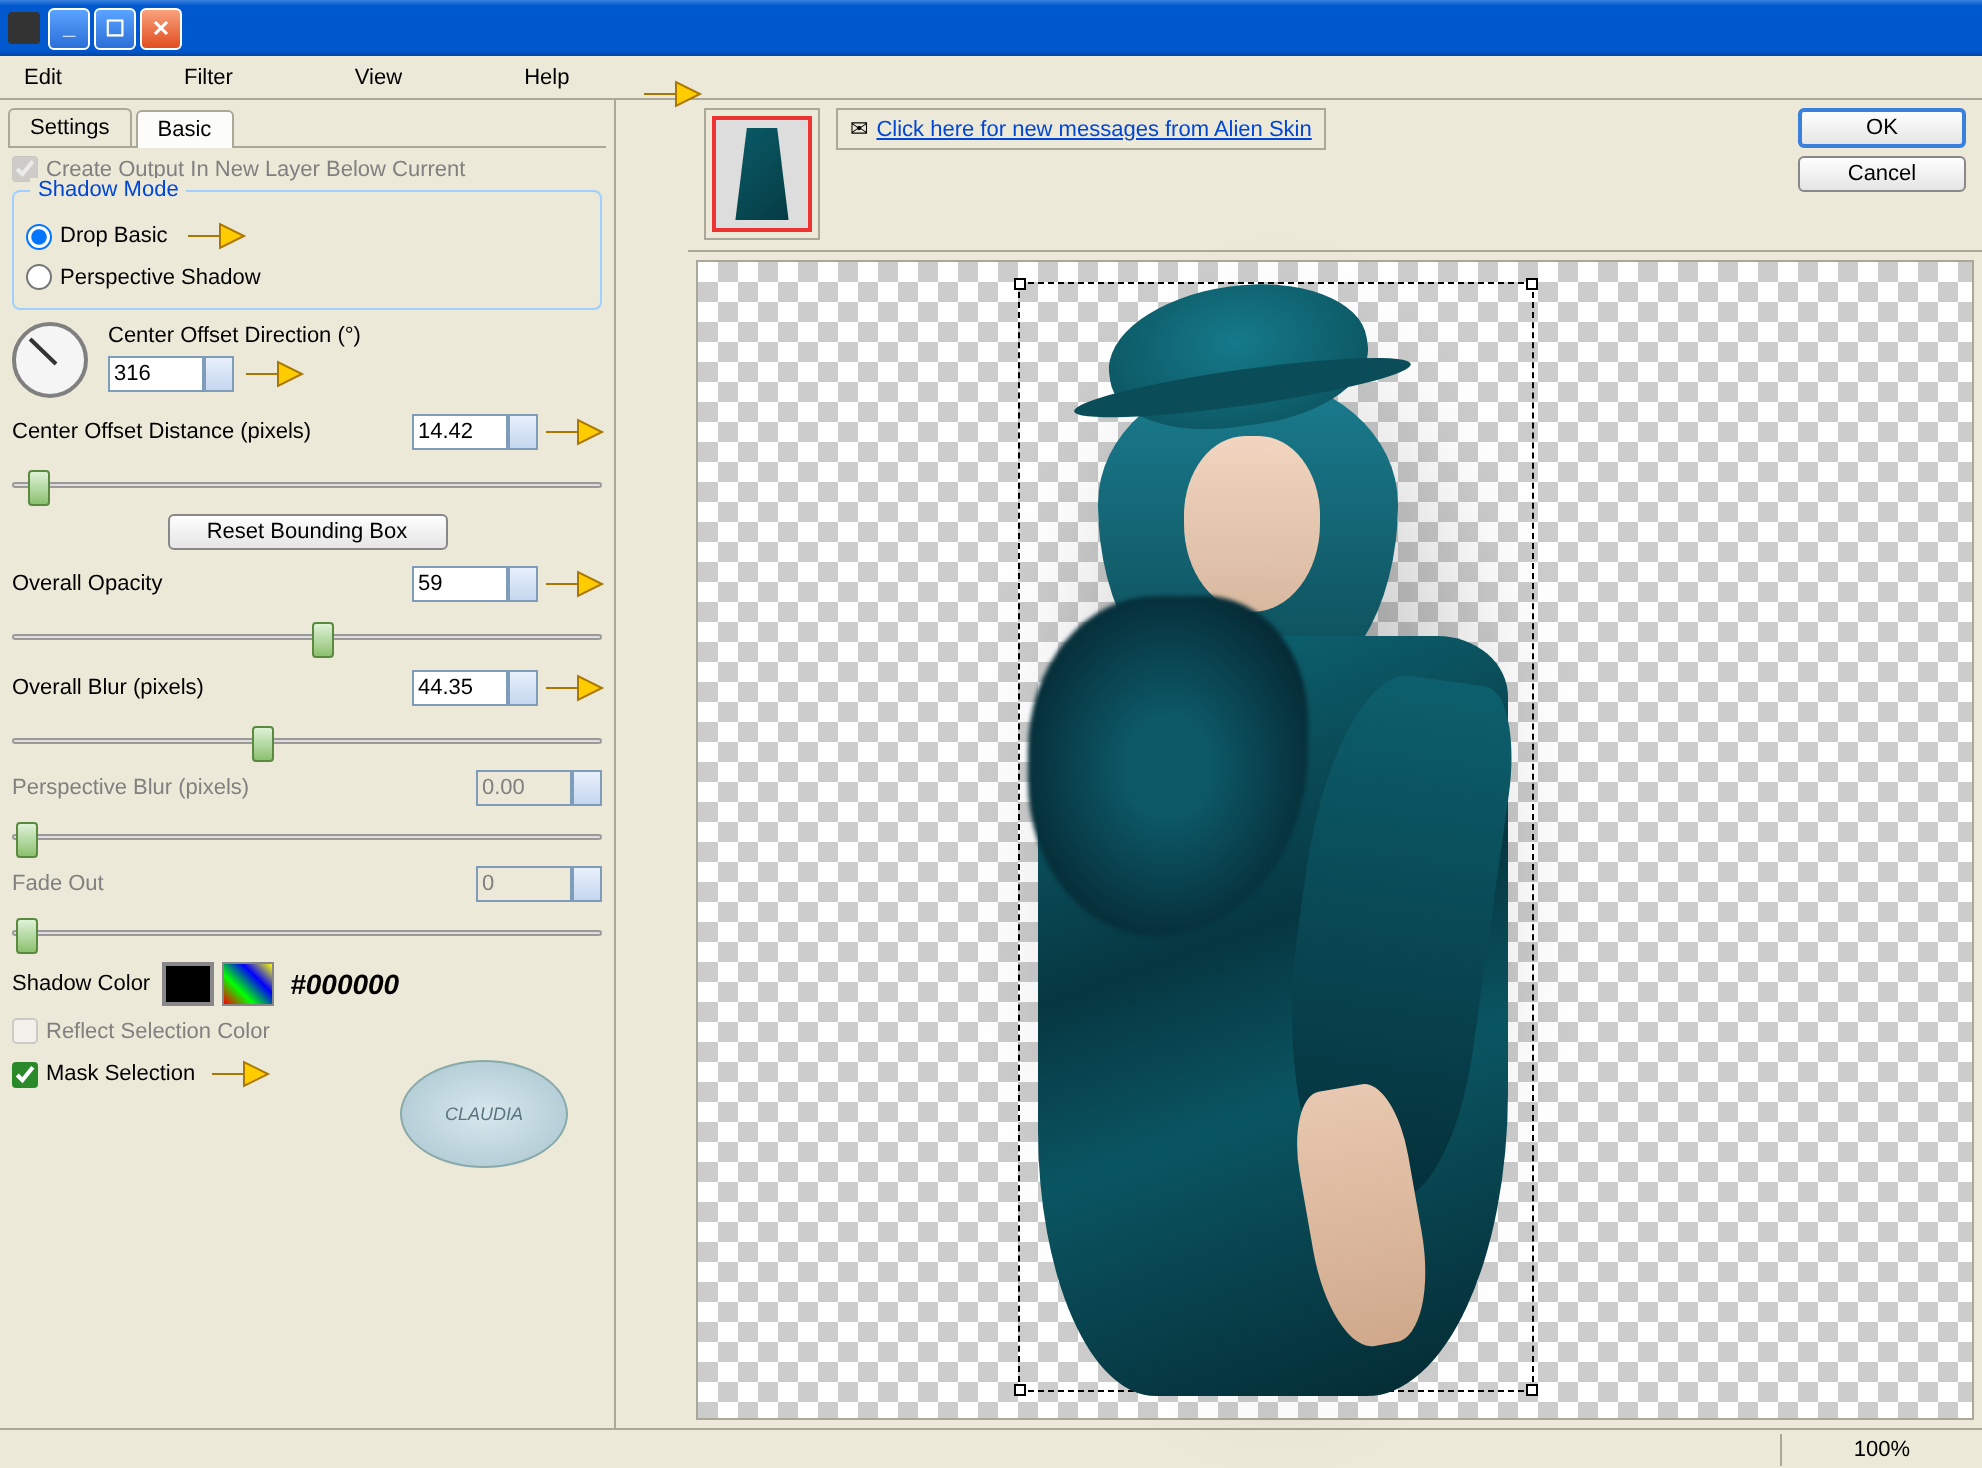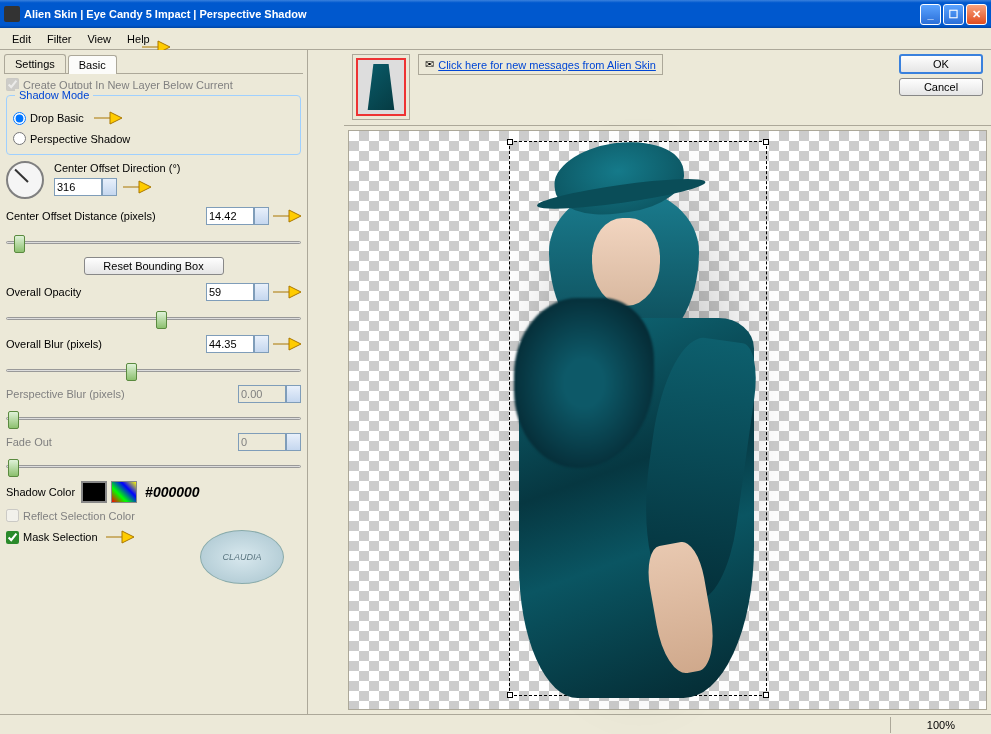--- a/index.html
+++ b/index.html
@@ -8,21 +8,21 @@
 
 .titlebar { height: 28px; background: linear-gradient(to bottom, #3a81dd 0%, #0058ce 10%, #0058ce 90%, #0045a5 100%); display: flex; align-items: center; padding: 0 4px; color: white; font-weight: bold; font-size: 13px; }
 .titlebar .icon { width: 16px; height: 16px; background: #333; border-radius: 2px; margin-right: 4px; }
 .titlebar .title { flex: 1; }
 .winbtns { display: flex; gap: 2px; }
 .winbtn { width: 21px; height: 21px; border: 1px solid #fff; border-radius: 3px; display: flex; align-items: center; justify-content: center; font-weight: bold; font-size: 11px; color: white; }
 .winbtn.min, .winbtn.max { background: linear-gradient(to bottom, #5aa3ff, #2b6fd8); }
 .winbtn.close { background: linear-gradient(to bottom, #f8a27d, #e14d1f); }
 
 
-.menubar { height: 22px; background: #ece9d8; display: flex; align-items: center; padding: 0 4px; border-bottom: 1px solid #aca899; }
+.menubar { height: 22px; background: #ece9d8; display: flex; align-items: center; padding: 0 4px; border-bottom: 1px solid #aca899; gap: 45px; }
 .menubar span { padding: 2px 8px; cursor: default; }
 
 
 .main { display: flex; height: calc(100% - 28px - 22px - 20px); gap: 36px; }
 .leftpanel { width: 308px; background: #ece9d8; border-right: 1px solid #aca899; padding: 4px; position: relative; }
 .rightarea { flex: 1; display: flex; flex-direction: column; }
 
 
 .tabs { display: flex; border-bottom: 1px solid #aca899; margin-bottom: 2px; }
 .tab { padding: 3px 10px; border: 1px solid #aca899; border-bottom: none; background: #ece9d8; margin-right: 2px; border-radius: 3px 3px 0 0; cursor: default; }
@@ -104,21 +104,20 @@
 .statusbar { height: 20px; background: #ece9d8; border-top: 1px solid #aca899; display: flex; align-items: center; }
 .statusbar .zoom { margin-left: auto; padding: 2px 36px; border-left: 1px solid #aca899; }
 
 .claudia { position: absolute; left: 200px; top: 480px; width: 84px; height: 54px; background: radial-gradient(ellipse, #d8e8ee, #a8c4ce); border-radius: 50%; border: 1px solid #8aa; display:flex; align-items:center; justify-content:center; color:#5a7580; font-size:9px; font-style:italic; }
 </style>
 </head>
 <body>
 
 <div class="titlebar">
   <div class="icon"></div>
-  <div class="title">Alien Skin  |  Eye Candy 5 Impact  |  Perspective Shadow</div>
   <div class="winbtns">
     <div class="winbtn min">_</div>
     <div class="winbtn max">☐</div>
     <div class="winbtn close">✕</div>
   </div>
 </div>
 
 <div class="menubar">
   <span>Edit</span>
   <span>Filter</span>

